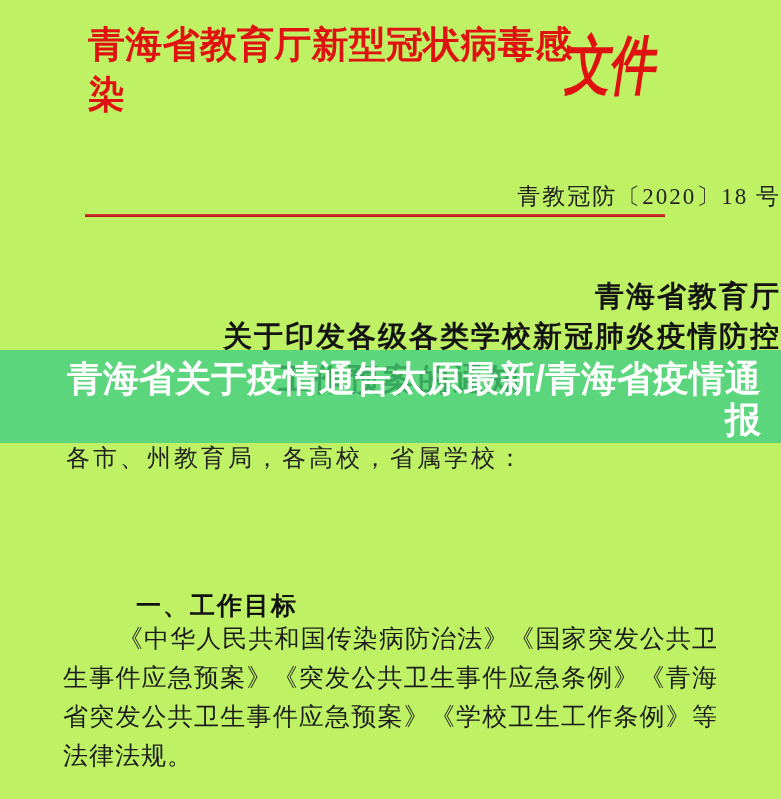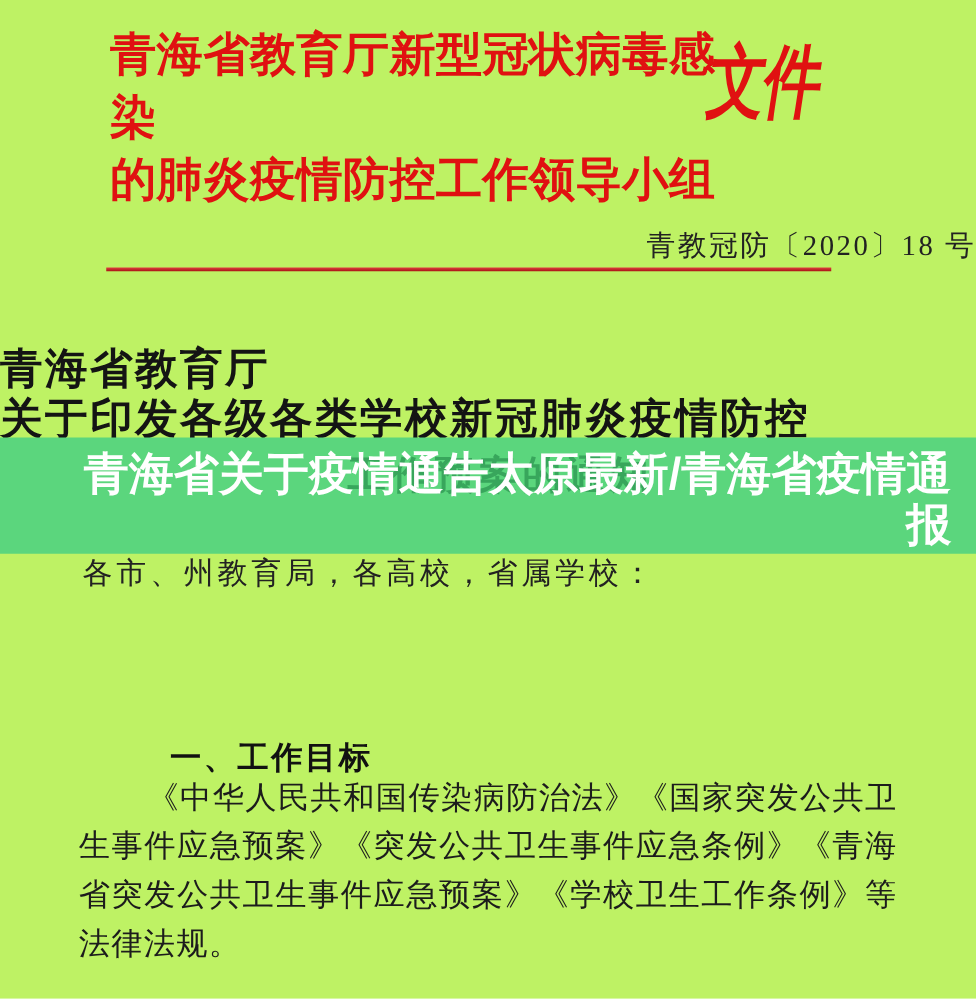--- a/index.html
+++ b/index.html
@@ -58,22 +58,22 @@
     height: 3px;
     background: linear-gradient(#e04040, #a81414);
   }
 
   
   .title {
     position: absolute;
     top: 276px;
     left: 0;
     width: 100%;
-    text-align: left;
-    font-size: 34px;
+    text-align: right;
+    font-size: 29px;
     line-height: 40px;
     font-weight: bold;
     color: #141414;
     letter-spacing: 2px;
   }
 
   
   .banner {
     position: absolute;
     top: 350px;
@@ -139,21 +139,20 @@
   .heading1 { top: 589px; }
   .heading2 { top: 733px; }
 </style>
 </head>
 <body>
 
 <div class="page">
 
   <div class="org">
     <div>青海省教育厅新型冠状病毒感染</div>
-    <div>的肺炎疫情防控工作领导小组</div>
   </div>
 
   <div class="doc-word">文件</div>
 
   <div class="doc-number">青教冠防〔2020〕18 号</div>
 
   <div class="red-rule"></div>
 
   <div class="title">
     <div>青海省教育厅</div>

